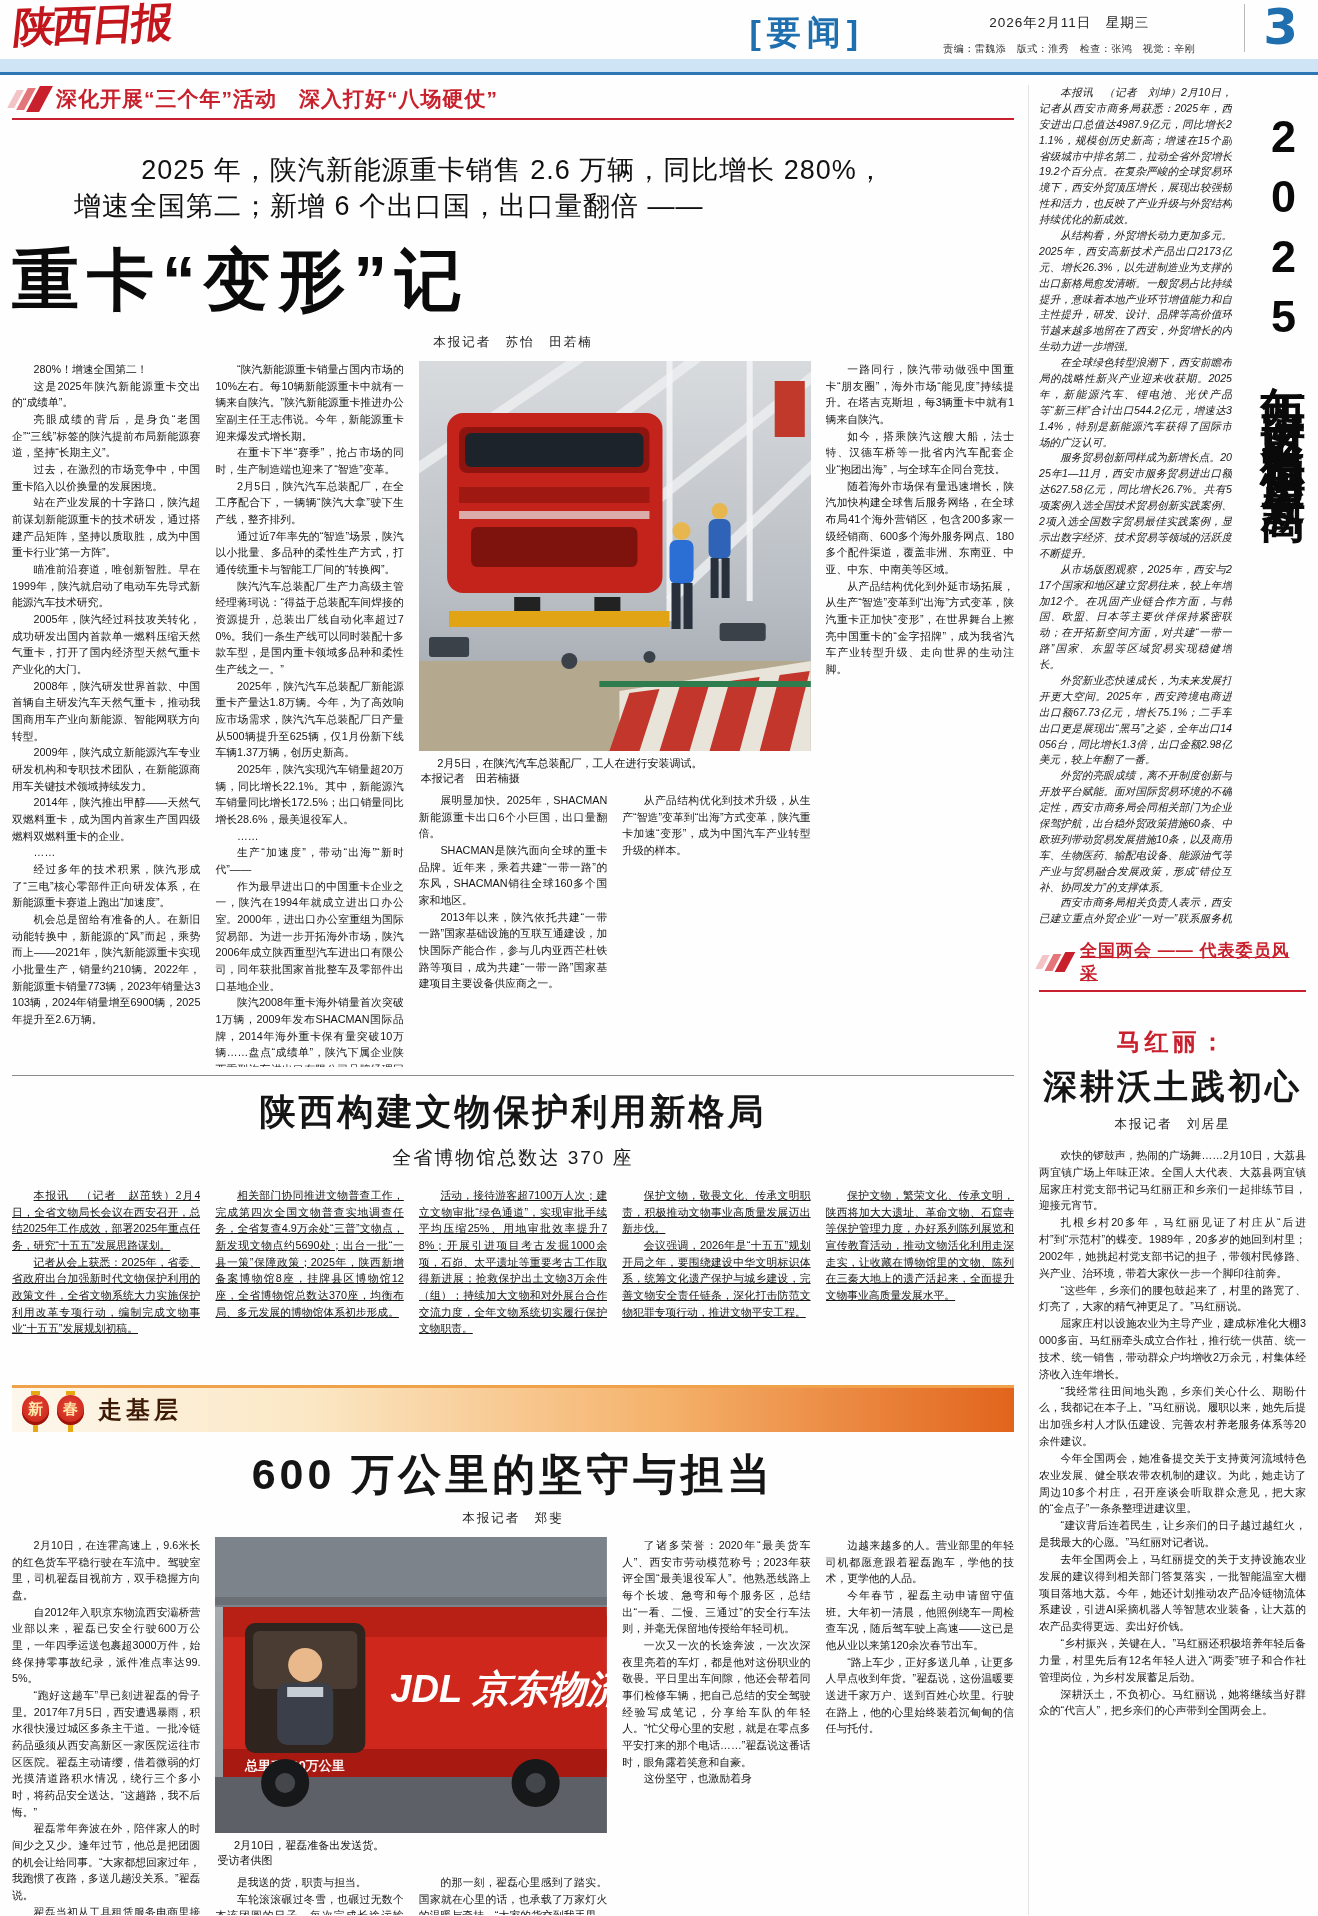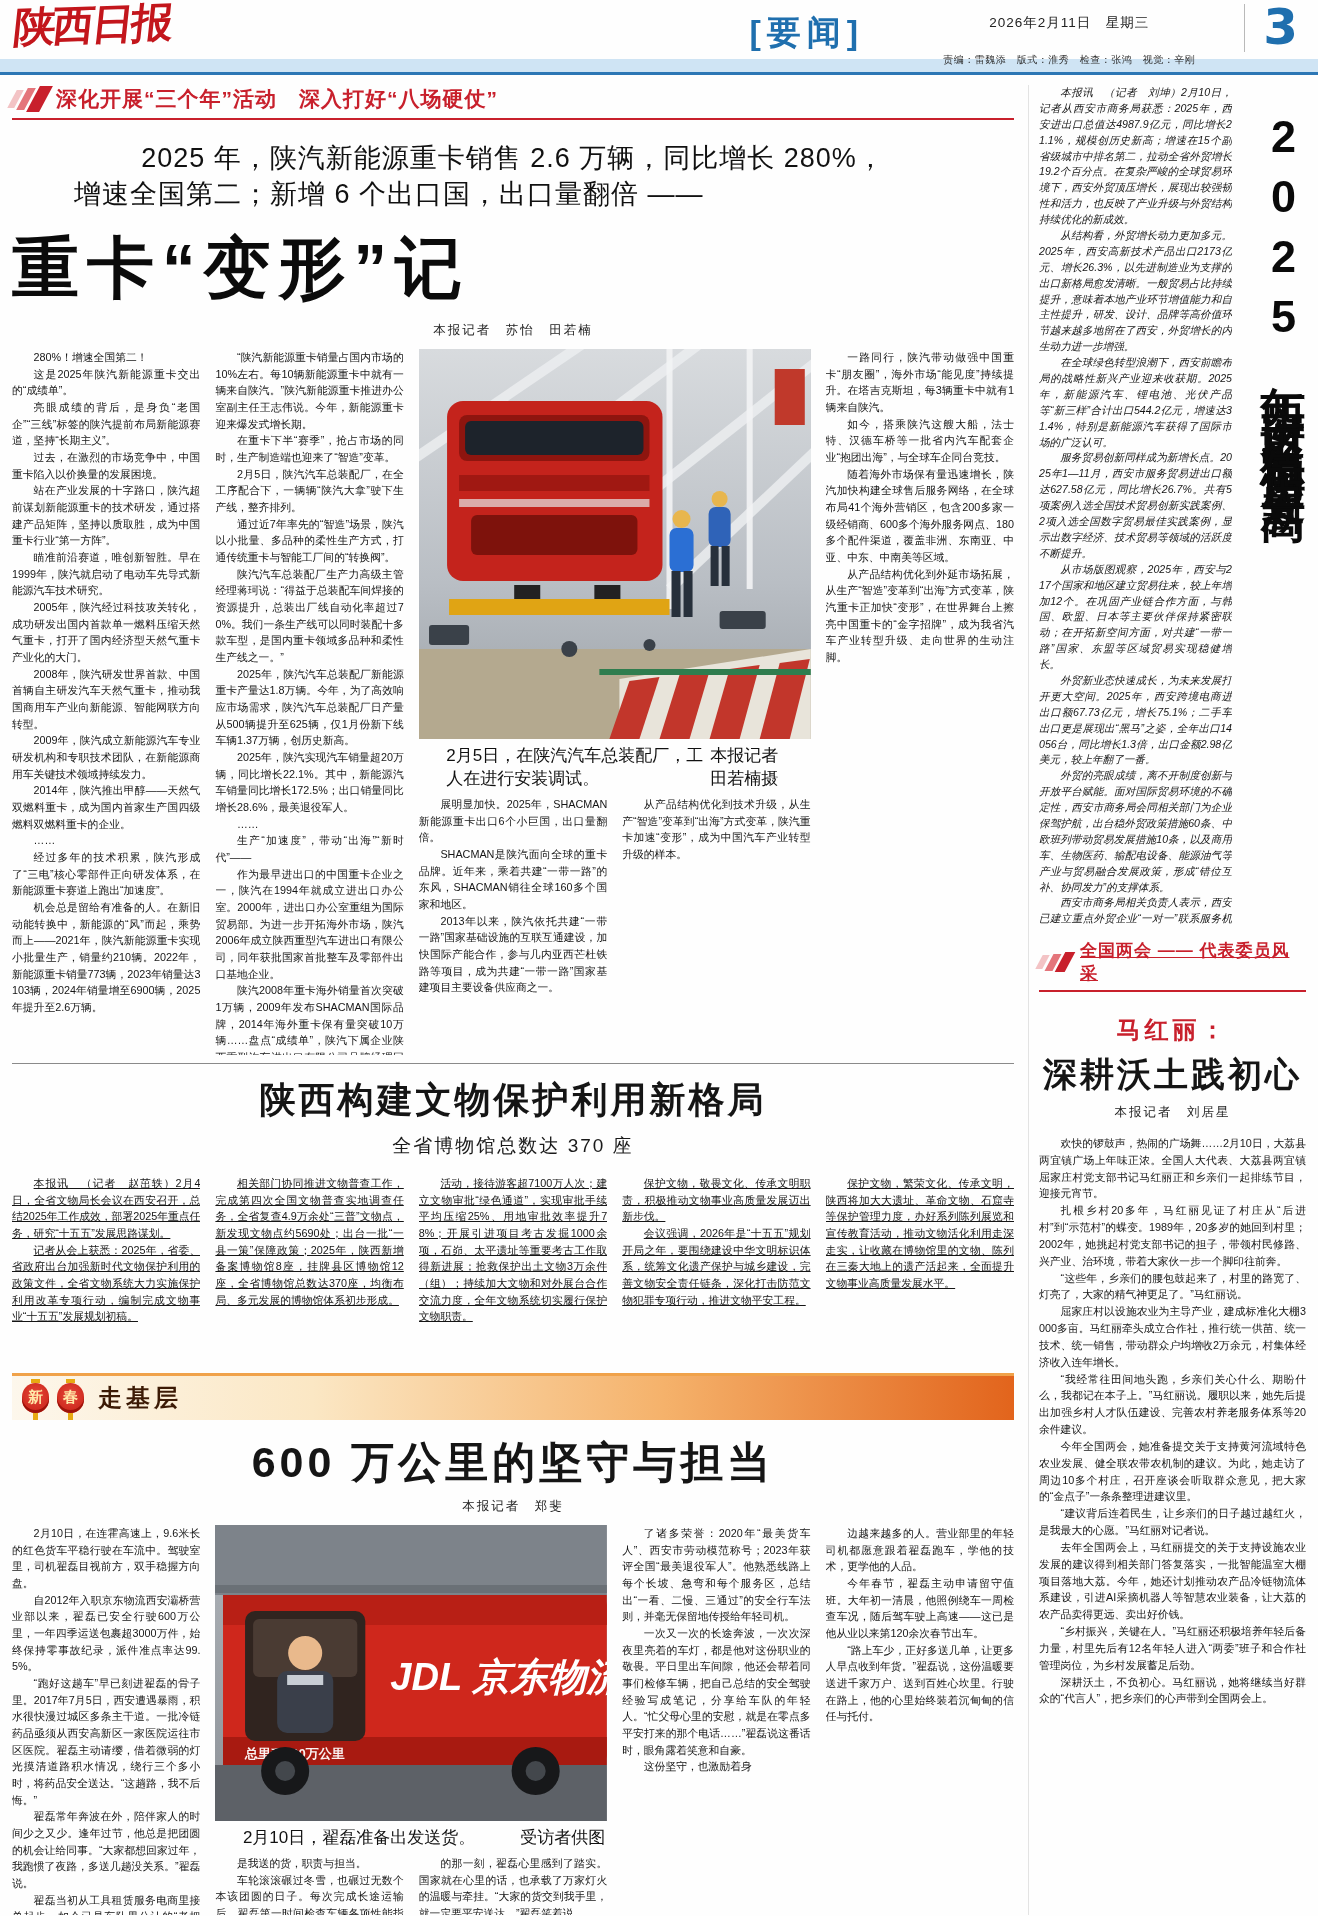--- a/index.html
+++ b/index.html
@@ -6,31 +6,31 @@
   .page{position:relative;width:1318px;height:1916px;margin:0 auto;background:#fefefe;
     overflow:hidden;font-family:"Liberation Sans","DejaVu Sans",sans-serif;color:#151515;}
   
   .hdr{display:flex;align-items:flex-start;padding:4px 14px 0 14px;height:52px;}
   .mast{font-family:"Liberation Serif","DejaVu Serif",serif;font-weight:900;font-size:42px;
     color:#c3161c;transform:skewX(-8deg) rotate(-2deg);letter-spacing:-3px;line-height:1;}
   .hdr-spacer{flex:1}
   .sec{color:#1f6fae;font-weight:900;font-size:34px;letter-spacing:6px;margin-top:6px;}
   .meta{width:330px;text-align:center;margin:10px 10px 0 40px;}
   .date{font-size:13.5px;color:#222;letter-spacing:1px;}
-  .staff{font-size:10px;color:#333;margin-top:21px;letter-spacing:.5px;font-family:Liberation Serif, serif;}
+  .staff{font-size:10px;color:#333;margin-top:10px;letter-spacing:.5px;font-family:Liberation Serif, serif;}
   .pageno{font-size:50px;font-weight:900;color:#1f6fae;border-left:1px solid #b9b9b9;
     padding:0 6px 0 18px;line-height:.95;font-family:"DejaVu Sans",sans-serif;}
   .blue-bar{height:13px;background:#cfe4f4;border-bottom:3px solid #2d77b5;margin-top:3px;}
   
   .content{display:flex;gap:14px;padding:10px 12px 0 12px;height:1830px;overflow:hidden;}
   .left-region{width:1002px;flex:none;display:flex;flex-direction:column;}
   .right-region{flex:1;display:flex;flex-direction:column;border-left:1px solid #e3e3e3;padding-left:10px;overflow:hidden;}
   
   .eyebrow{display:flex;align-items:center;gap:10px;border-bottom:2px solid #c8202c;
-    padding-bottom:5px;margin-bottom:8px;}
+    padding-bottom:5px;margin-bottom:20px;}
   .slants{display:flex;gap:3px;align-items:center;}
   .slants i{display:inline-block;transform:skewX(-28deg);}
   .slants .s1{width:7px;height:18px;background:#f3c3c5;}
   .slants .s2{width:8px;height:22px;background:#e4757b;}
   .slants .s3{width:13px;height:26px;background:#c8202c;}
   .eyebrow-text{color:#c8202c;font-weight:900;font-size:21px;letter-spacing:1px;}
   .eyebrow.small{margin-top:12px;}
   .eyebrow.small .eyebrow-text{font-size:17px;text-decoration:underline;}
   .eyebrow.small .slants .s1{height:14px}.eyebrow.small .slants .s2{height:17px}.eyebrow.small .slants .s3{height:20px;width:10px}
   
@@ -38,21 +38,21 @@
   .kicker .k1{text-align:center;}
   .kicker .k2{text-align:left;padding-left:62px;}
   h1.lead-title{margin:8px 0 2px 0;font-size:67px;font-weight:900;
     letter-spacing:8px;color:#0b0b0b;}
   .byline{text-align:center;font-size:12.5px;color:#222;margin:6px 0 10px 0;letter-spacing:2px;}
   .lead-grid{display:grid;grid-template-columns:repeat(5,1fr);column-gap:15px;height:706px;overflow:hidden;}
   .ncol{font-size:10.8px;line-height:1.545;text-align:justify;overflow:hidden;word-break:break-all;}
   .ncol p{margin:0;text-indent:2em;}
   .mid{grid-column:3/5;display:flex;flex-direction:column;overflow:hidden;}
   .photo{width:100%;display:block;background:#c9ccd0;}
-  .cap{display:flex;justify-content:space-between;font-size:17px;padding:5px 2px 6px 2px;color:#111;}
+  .cap{display:flex;justify-content:space-between;font-size:11px;padding:5px 2px 6px 2px;color:#111;flex-direction:column;}
   .cap .cap-t{padding-left:1.5em;}
   .mid-grid{display:grid;grid-template-columns:1fr 1fr;column-gap:15px;flex:1;overflow:hidden;}
   
   .section-rule{border-top:1.5px solid #8a8a8a;margin:8px 0 6px 0;}
   h2.relics-title{margin:6px 0 2px 0;text-align:center;font-size:36px;font-weight:900;letter-spacing:3px;}
   .subtitle{text-align:center;font-size:19px;margin:6px 0 16px 0;letter-spacing:2px;color:#1a1a1a;}
   .relics-grid{display:grid;grid-template-columns:repeat(5,1fr);column-gap:15px;height:188px;overflow:hidden;margin-bottom:10px;text-decoration:underline;}
   
   .jc-banner{height:44px;display:flex;align-items:center;gap:8px;padding:0 10px;
     background:linear-gradient(90deg,#fdf7ec 0%,#fbe7c4 30%,#f5b26b 65%,#e2641c 100%);

